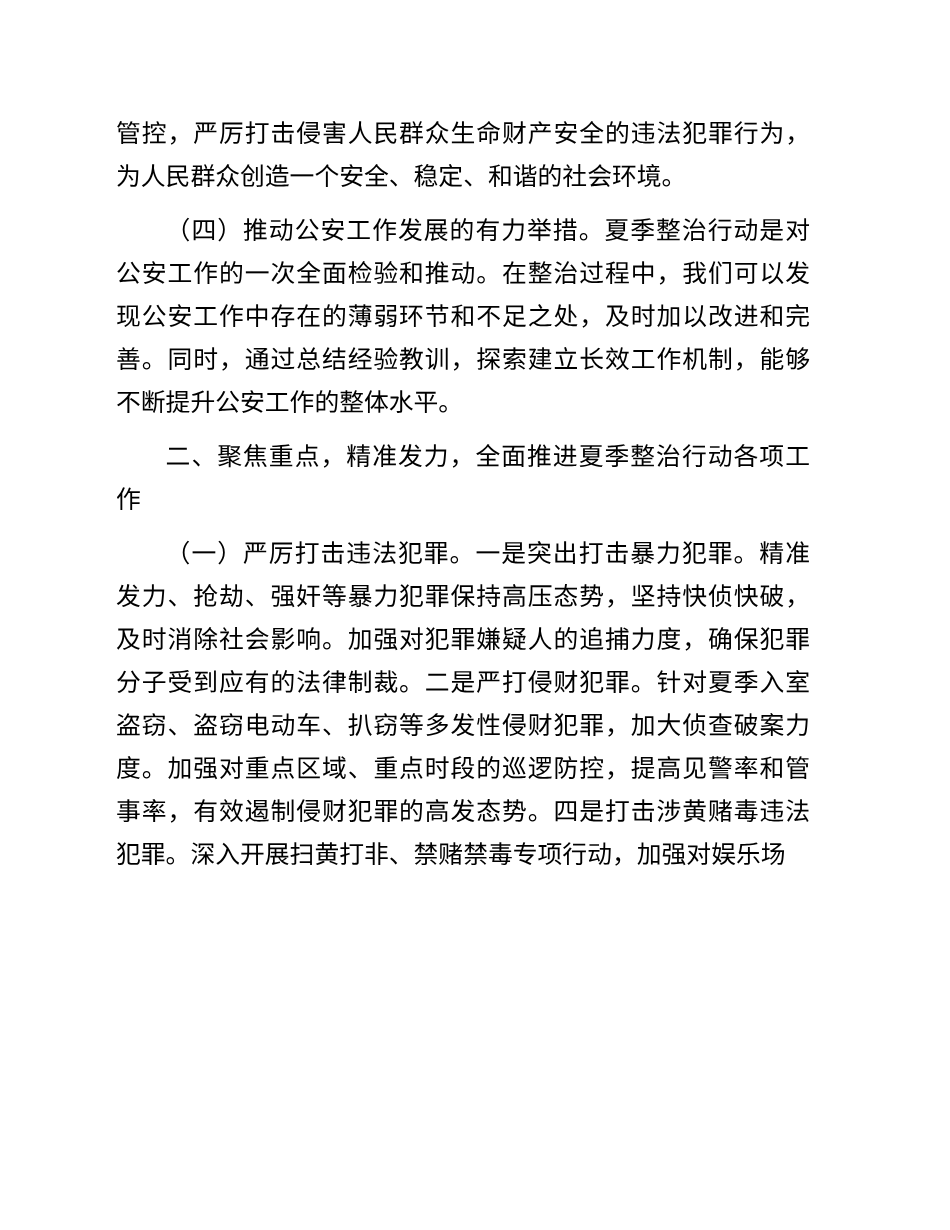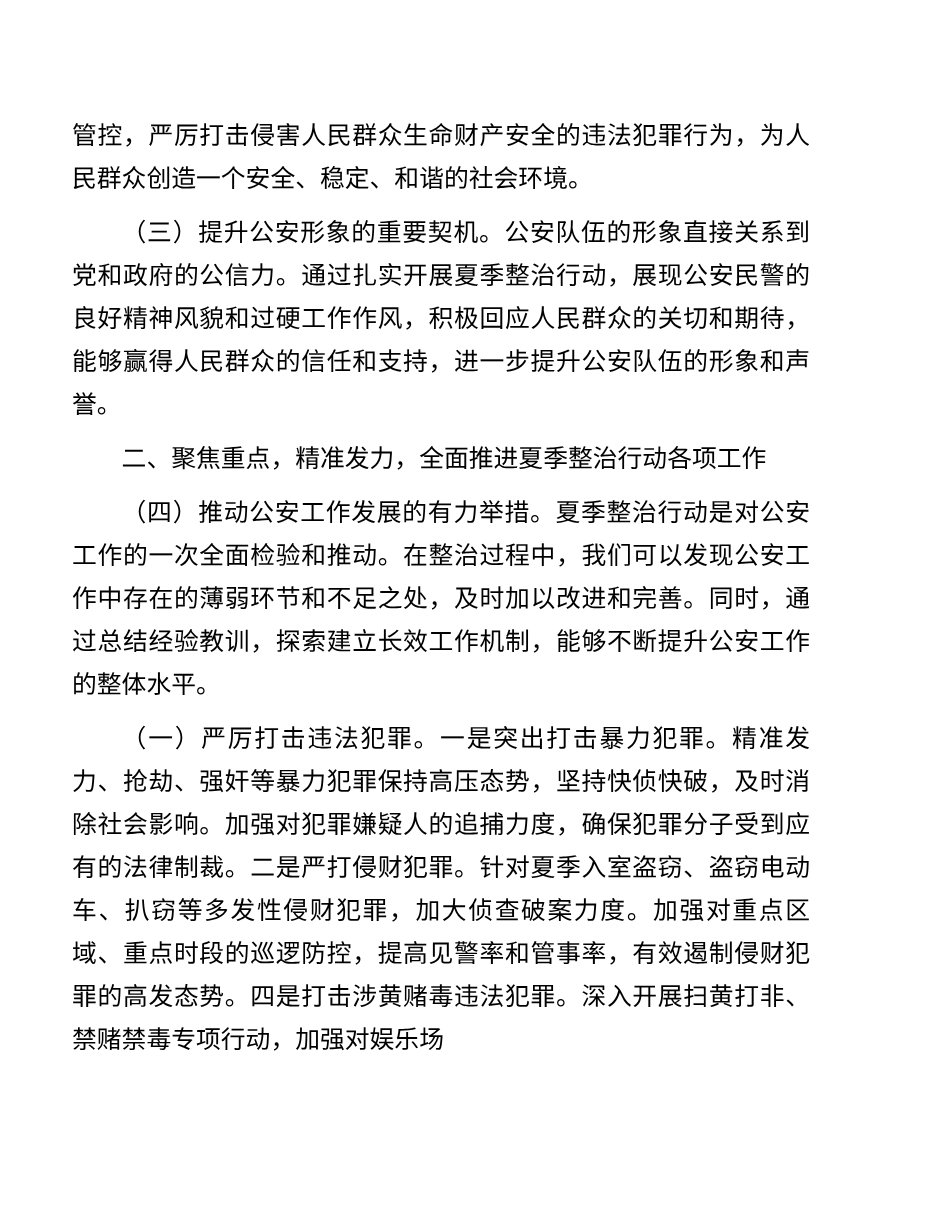--- a/index.html
+++ b/index.html
@@ -6,41 +6,40 @@
     margin: 0;
     padding: 0;
     background: #ffffff;
   }
   .page {
     position: relative;
     width: 950px;
     height: 1230px;
     box-sizing: border-box;
     margin: 0;
-    padding: 114px 140px 0 72px;
+    padding: 114px 140px 0 116px;
     background: #ffffff;
     color: #000000;
-    font-family: Liberation Sans, sans-serif;
+    font-family: Liberation Mono, monospace;
     font-size: 24.8px;
     line-height: 43px;
     text-align: justify;
     overflow: hidden;
   }
   .para {
     margin: 0 0 11px 0;
     padding: 0;
     text-indent: 2em;
     word-break: break-all;
   }
   .para.continuation {
     text-indent: 0;
   }
 </style>
 </head>
 <body>
 
 <div class="page">
   <p class="para continuation">管控，严厉打击侵害人民群众生命财产安全的违法犯罪行为，为人民群众创造一个安全、稳定、和谐的社会环境。</p>
-  <p class="para">（三）提升公安形象的重要契机。公安队伍的形象直接关系到党和政府的公信力。通过扎实开展夏季整治行动，展现公安民警的良好精神风貌和过硬工作作风，积极回应人民群众的关切和期待，能够赢得人民群众的信任和支持，进一步提升公安队伍的形象和声誉。</p>
+  <p class="para">（四）推动公安工作发展的有力举措。夏季整治行动是对公安工作的一次全面检验和推动。在整治过程中，我们可以发现公安工作中存在的薄弱环节和不足之处，及时加以改进和完善。同时，通过总结经验教训，探索建立长效工作机制，能够不断提升公安工作的整体水平。</p>
   <p class="para">二、聚焦重点，精准发力，全面推进夏季整治行动各项工作</p>
-  <p class="para">（四）推动公安工作发展的有力举措。夏季整治行动是对公安工作的一次全面检验和推动。在整治过程中，我们可以发现公安工作中存在的薄弱环节和不足之处，及时加以改进和完善。同时，通过总结经验教训，探索建立长效工作机制，能够不断提升公安工作的整体水平。</p>
   <p class="para">（一）严厉打击违法犯罪。一是突出打击暴力犯罪。精准发力、抢劫、强奸等暴力犯罪保持高压态势，坚持快侦快破，及时消除社会影响。加强对犯罪嫌疑人的追捕力度，确保犯罪分子受到应有的法律制裁。二是严打侵财犯罪。针对夏季入室盗窃、盗窃电动车、扒窃等多发性侵财犯罪，加大侦查破案力度。加强对重点区域、重点时段的巡逻防控，提高见警率和管事率，有效遏制侵财犯罪的高发态势。四是打击涉黄赌毒违法犯罪。深入开展扫黄打非、禁赌禁毒专项行动，加强对娱乐场</p>
 </div>
 
 </body></html>

